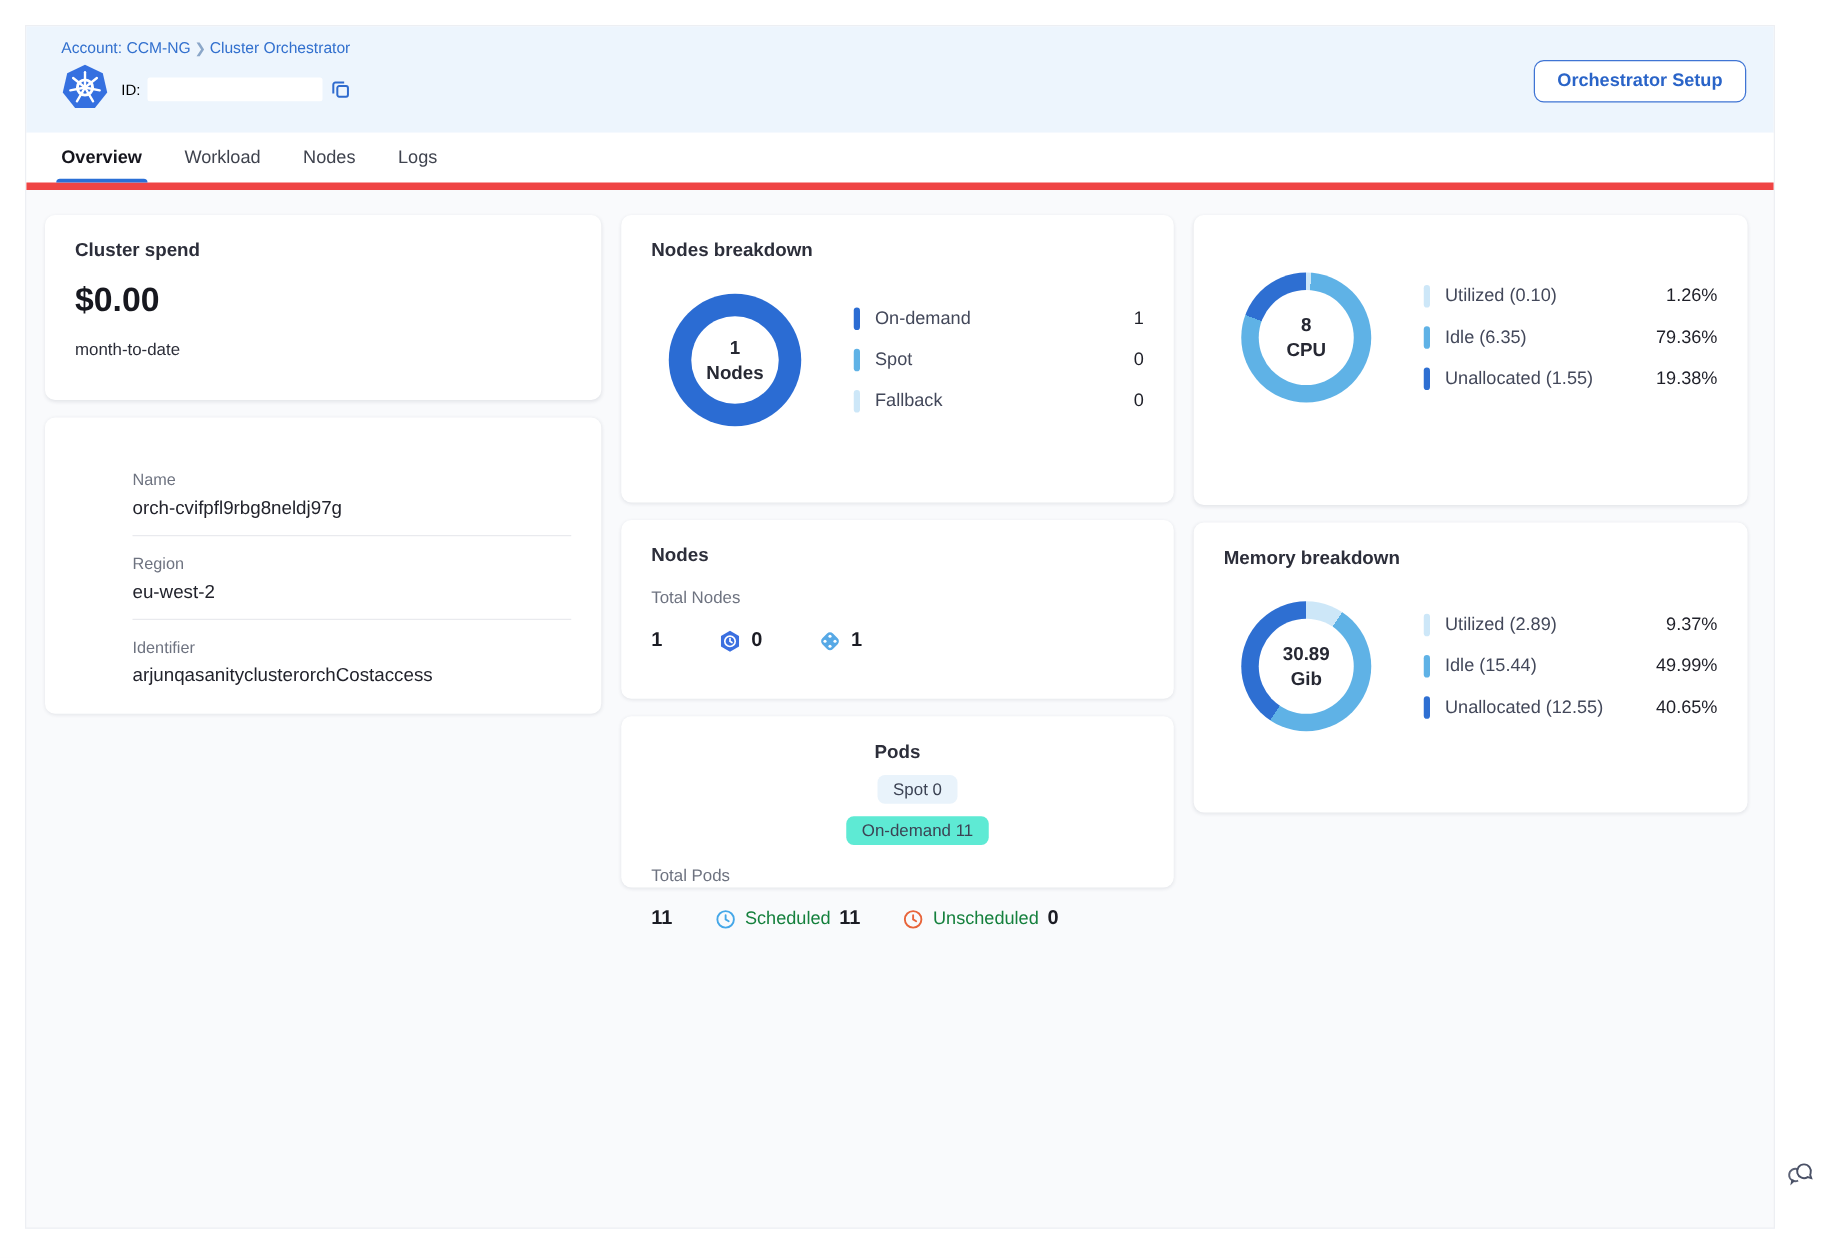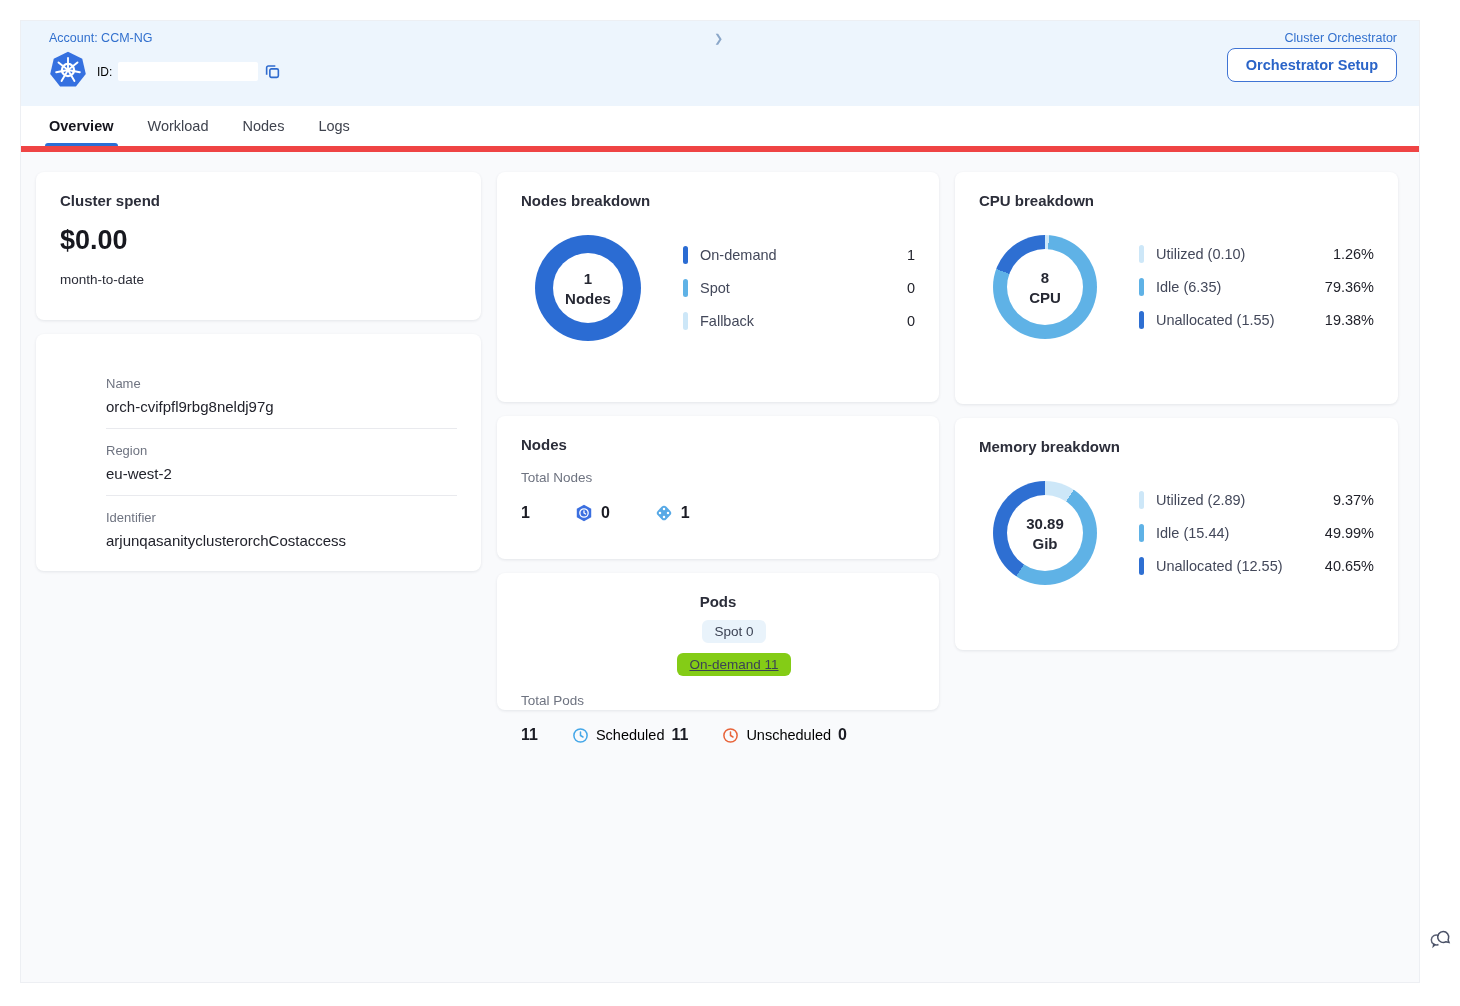--- a/index.html
+++ b/index.html
@@ -3,21 +3,21 @@
 <meta charset="utf-8">
 <style>
   * { margin:0; padding:0; box-sizing:border-box; }
   html,body { width:1460px; height:1006px; background:#ffffff;
     font-family:"Liberation Sans","DejaVu Sans",sans-serif; color:#22232c; }
   .panel { position:absolute; left:20px; top:20px; width:1400px; height:963px;
     background:#f9fafc; border:1px solid #edeff3; overflow:hidden; }
 
   
   .panel-header { position:relative; height:85px; background:#edf5fd; padding:10px 22px 0 28px; }
-  .breadcrumb { font-size:12.5px; color:#3270ce; display:flex; align-items:center; gap:3px;justify-content:space-between; }
+  .breadcrumb { font-size:12.5px; color:#3270ce; display:flex; align-items:center; gap:3px; }
   .crumb { cursor:pointer; }
   .crumb-sep { color:#8ba7c9; font-size:11px; }
   .title-row { display:flex; align-items:center; margin-top:6px; gap:10px; }
   .k8s-badge { width:38px; height:38px; flex:0 0 auto; }
   .page-title { font-size:21px; font-weight:700; color:#17171f; letter-spacing:.1px; }
   .id-row { display:flex; align-items:center; gap:6px; margin-top:3px; }
   .id-label { font-size:12px; color:#000000; }
   .id-box { width:140px; height:19px; background:#ffffff; border-radius:2px; }
   .copy-btn { width:18px; height:18px; cursor:pointer; display:flex; align-items:center; }
   .setup-btn { position:absolute; right:22px; top:27px; background:#ffffff;
@@ -67,26 +67,26 @@
   .legend-value { margin-left:auto; font-size:14.5px; color:#1e1f28; }
 
   
   .sub-label { font-size:13.5px; color:#6e7380; margin-top:17px; }
   .stat-row { display:flex; align-items:center; margin-top:18px; }
   .stat-num { font-size:16px; font-weight:700; color:#1b1c24; }
   .stat-group { display:flex; align-items:center; gap:7px; }
   .gap-lg { margin-left:44px; }
   .gap-md { margin-left:34px; }
   .stat-icon { width:20px; height:20px; display:block; }
-  .stat-text { font-size:14.5px; color:#000000; }
+  .stat-text { font-size:14.5px; color:#15803d; }
 
   .pods-title-row { display:flex; align-items:center; gap:10px;flex-direction:column; }
   .pill { font-size:13.5px; color:#3c4354; padding:4px 12px; border-radius:6px;margin-left:32px; }
   .pill-spot { background:#e9f3fb; }
-  .pill-ondemand { background:#84cc16;text-decoration:underline; }
+  .pill-ondemand { background:#5eead4; }
 
   
   .chat-fab { position:absolute; left:1428px; top:926px; width:28px; height:28px; cursor:pointer; }
 </style>
 </head>
 <body>
 
 <div class="panel">
 
   <div class="panel-header">
@@ -241,21 +241,20 @@
             </svg>
             <span class="stat-text">Unscheduled</span>
             <span class="stat-num">0</span>
           </span>
         </div>
       </div>
     </div>
 
     <div class="col">
       <div class="card" style="height:232px;">
-        <div class="card-title">CPU breakdown</div>
         <div class="donut-body">
           <div class="donut" style="width: 104px; height: 104px; background: conic-gradient(rgb(205, 231, 248) 0%, rgb(205, 231, 248) 1.26%, rgb(95, 178, 230) 1.26%, rgb(95, 178, 230) 80.62%, rgb(46, 111, 210) 80.62%, rgb(46, 111, 210) 100%);">
             <div class="donut-hole" style="width:76px;height:76px;">
               <span class="donut-num">8</span>
               <span class="donut-unit">CPU</span>
             </div>
           </div>
           <div class="legend">
             <div class="legend-row">
               <span class="legend-marker" style="background: rgb(205, 231, 248);"></span>

